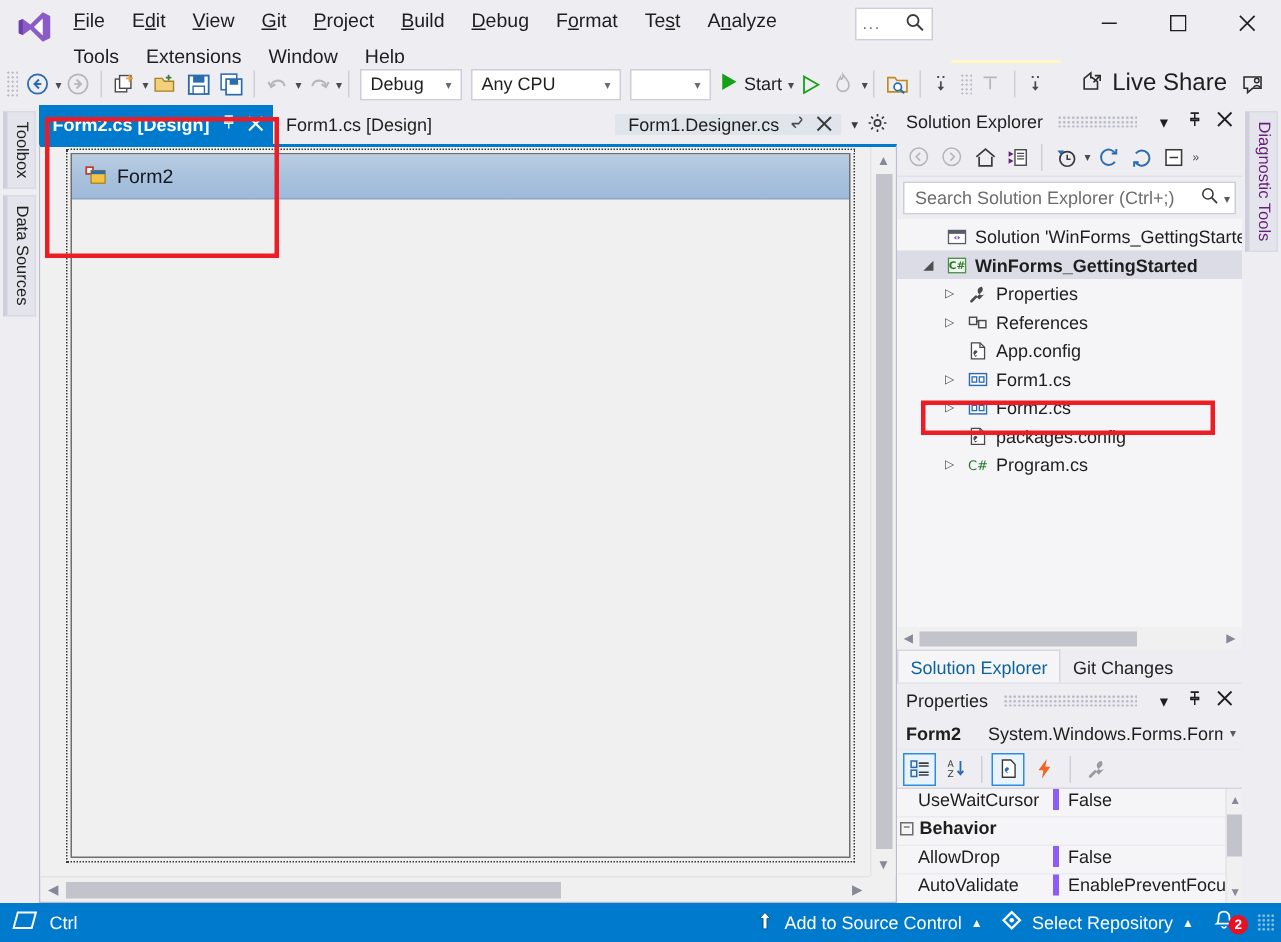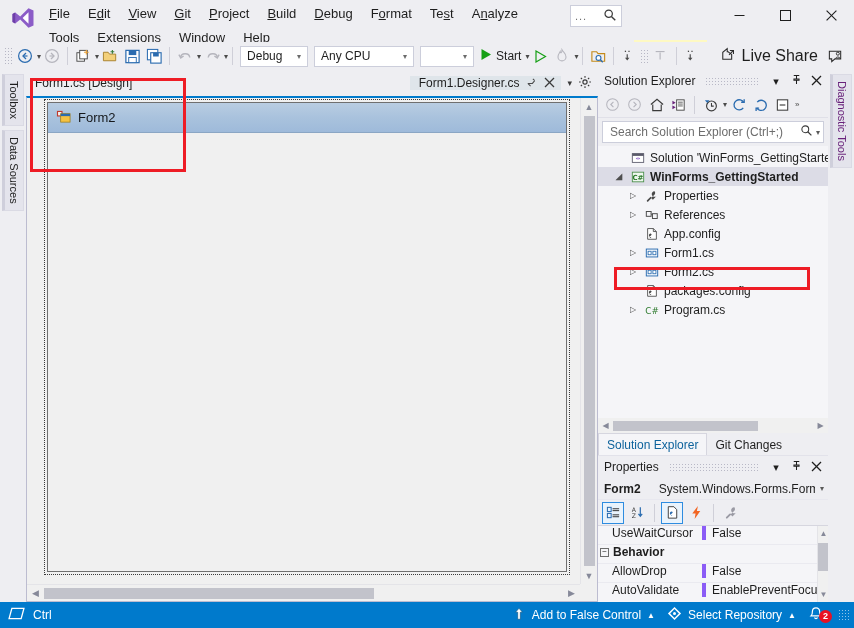--- a/index.html
+++ b/index.html
@@ -670,20 +670,34 @@
   <div class="mainrow">
 
     <div class="leftrail">
       <div class="vtab">Toolbox</div>
       <div class="vtab">Data Sources</div>
     </div>
 
     <div class="center">
 
       <div class="doctabs">
+        <div class="dtab active">
+          <span>Form2.cs [Design]</span>
+          <span class="tico">
+            <svg width="11" height="11" viewBox="0 0 12 12">
+                <path d="M3 1.5 h6 M6 1.5 v4 M3.2 5.5 h5.6 v1.2 h-5.6 z M6 6.7 v3.8" fill="none" stroke="#ffffff" stroke-width="1.1"></path>
+              </svg>
+          </span>
+          <span class="x">
+            <svg width="11" height="11" viewBox="0 0 11 11">
+                <line x1="1" y1="1" x2="10" y2="10" stroke="#ffffff" stroke-width="1.3"></line>
+                <line x1="10" y1="1" x2="1" y2="10" stroke="#ffffff" stroke-width="1.3"></line>
+              </svg>
+          </span>
+        </div>
         <div class="dtab">
           <span>Form1.cs [Design]</span>
         </div>
         <div class="tabs-right">
           <div class="dtab inactive-sel">
             <span>Form1.Designer.cs</span>
             <span class="tico">
               <svg width="11" height="11" viewBox="0 0 12 12">
                   <path d="M2 7 h5 l2.5-3 M2 7 l3 3 M9.5 4 l-2-2" fill="none" stroke="#3a3a3a" stroke-width="1.1"></path>
                 </svg>
@@ -1055,21 +1069,21 @@
     </span>
     <span>Ctrl</span>
 
     <div class="sb-right">
       <div class="sb-item">
         <span>
           <svg width="14" height="14" viewBox="0 0 16 16">
               <path d="M8 1.5 L12 6 H9.5 v8 h-3 V6 H4 z" fill="#ffffff" stroke="#0a4f80" stroke-width="0.7"></path>
             </svg>
         </span>
-        <span>Add to False Control</span>
+        <span>Add to Source Control</span>
         <span style="font-size:8px">▲</span>
       </div>
       <div class="sb-item">
         <span>
           <svg width="15" height="15" viewBox="0 0 16 16">
               <path d="M8 1 L15 8 L8 15 L1 8 Z" fill="#ffffff"></path>
               <path d="M8 3.3 L12.7 8 L8 12.7 L3.3 8 Z" fill="#007acc"></path>
               <circle cx="8" cy="8" r="1.6" fill="#ffffff"></circle>
             </svg>
         </span>

